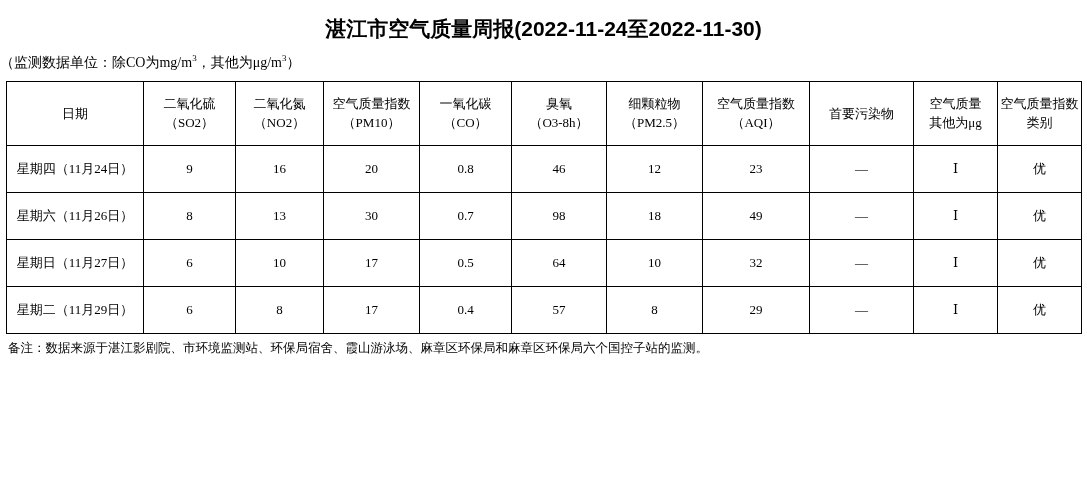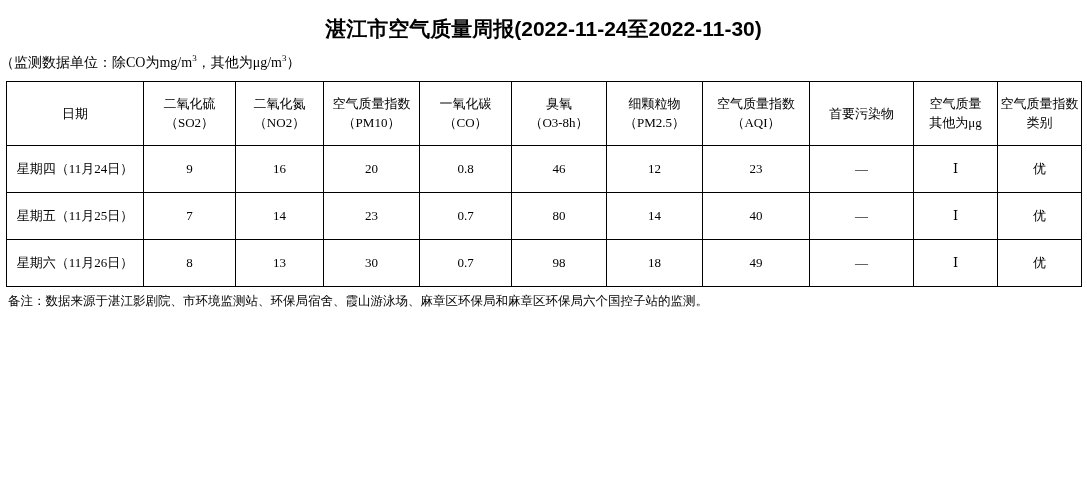--- a/index.html
+++ b/index.html
@@ -169,43 +169,56 @@
         <td>20</td>
         <td>0.8</td>
         <td>46</td>
         <td>12</td>
         <td>23</td>
         <td>—</td>
         <td>Ⅰ</td>
         <td>优</td>
       </tr>
       <tr>
-        <td class="day-cell">星期五（11月25日）</td>
-        <td>7</td>
-        <td>14</td>
-        <td>23</td>
-        <td>0.7</td>
-        <td>80</td>
-        <td>14</td>
-        <td>40</td>
-        <td>—</td>
-        <td>Ⅰ</td>
-        <td>优</td>
-      </tr>
-      <tr>
         <td class="day-cell">星期六（11月26日）</td>
         <td>8</td>
         <td>13</td>
         <td>30</td>
         <td>0.7</td>
         <td>98</td>
         <td>18</td>
         <td>49</td>
         <td>—</td>
         <td>Ⅰ</td>
         <td>优</td>
       </tr>
+      <tr>
+        <td class="day-cell">星期日（11月27日）</td>
+        <td>6</td>
+        <td>10</td>
+        <td>17</td>
+        <td>0.5</td>
+        <td>64</td>
+        <td>10</td>
+        <td>32</td>
+        <td>—</td>
+        <td>Ⅰ</td>
+        <td>优</td>
+      </tr>
+      <tr>
+        <td class="day-cell">星期二（11月29日）</td>
+        <td>6</td>
+        <td>8</td>
+        <td>17</td>
+        <td>0.4</td>
+        <td>57</td>
+        <td>8</td>
+        <td>29</td>
+        <td>—</td>
+        <td>Ⅰ</td>
+        <td>优</td>
+      </tr>
     </tbody>
   </table>
 
   <div class="note">备注：数据来源于湛江影剧院、市环境监测站、环保局宿舍、霞山游泳场、麻章区环保局和麻章区环保局六个国控子站的监测。</div>
 
 </div>
 
 </body></html>

